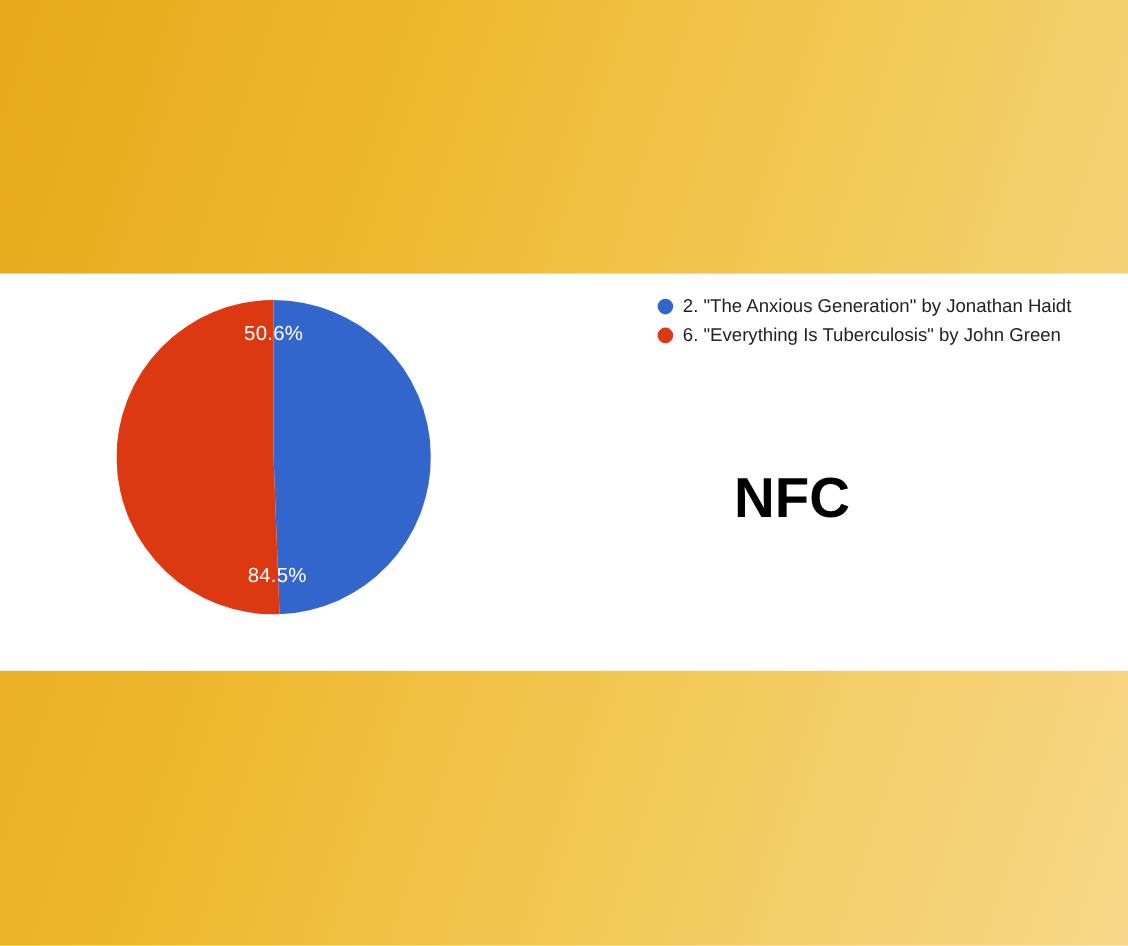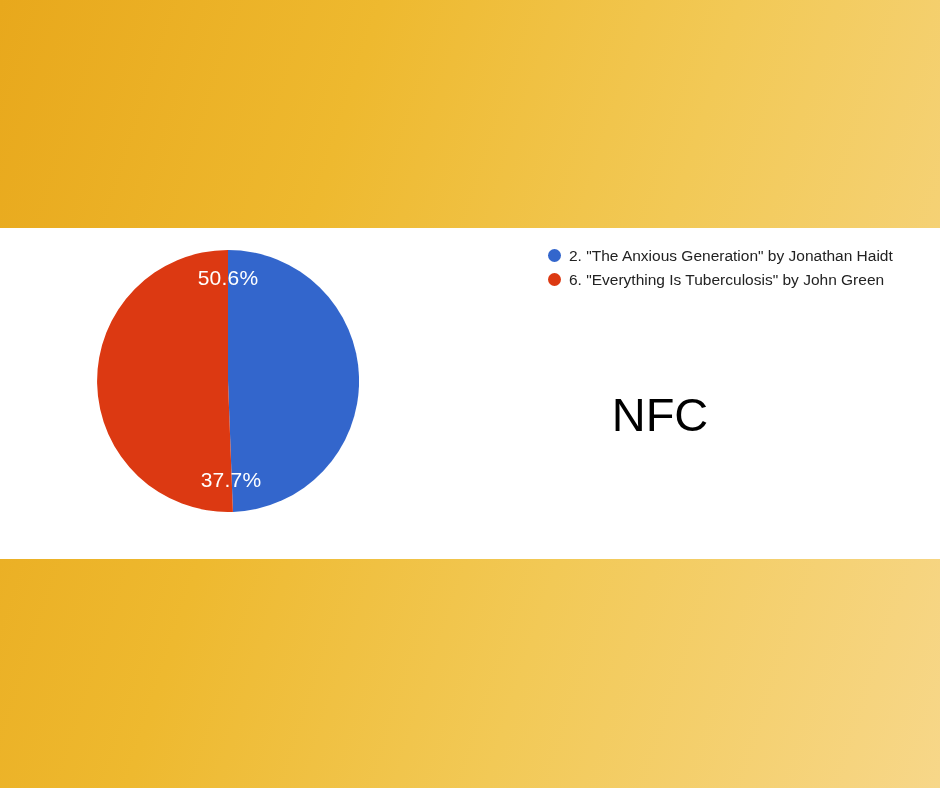--- a/index.html
+++ b/index.html
@@ -42,21 +42,21 @@
   }
   #pie-svg {
     display: block;
     width: 262px;
     height: 262px;
   }
   .slice-label {
     position: absolute;
     color: #ffffff;
     font-family: "Liberation Sans", sans-serif;
-    font-size: 21px;
+    font-size: 17px;
     letter-spacing: .2px;
     white-space: nowrap;
     transform: translate(-50%, -50%);
   }
   #label-red  { left: 131px; top: 28px; }
   #label-blue { left: 134px; top: 230px; }
 
   
   #legend {
     position: absolute;
@@ -90,40 +90,40 @@
     left: 475px;
     top: 383px;
     width: 370px;
     text-align: center;
     color: #000000;
     font-family: "Liberation Sans", sans-serif;
     font-size: 47px;
     line-height: 1.38;
     font-weight: 400;
   }
-  .title-line { display: block; }
+  .title-line { display: block; font-weight: bold; }
 </style>
 </head>
 <body>
 
 <div id="slide">
 
   <div id="white-panel"></div>
 
   <div id="pie-area">
     <svg id="pie-svg" viewBox="0 0 262 262">
 
       <path d="M 131 131 L 131.00 0.00 A 131 131 0 0 1 135.94 261.91 Z" fill="#3366cc"></path>
 
       <path d="M 131 131 L 135.94 261.91 A 131 131 0 1 1 131.00 0.00 Z" fill="#dc3912"></path>
     </svg>
 
     <span class="slice-label" id="label-red">50.6%</span>
 
-    <span class="slice-label" id="label-blue">37.7%</span>
+    <span class="slice-label" id="label-blue">84.5%</span>
   </div>
 
   <div id="legend">
 
     <div class="legend-row">
       <span class="legend-swatch" style="background:#3366cc"></span>
       <span class="legend-text">2. "The Anxious Generation" by Jonathan Haidt</span>
     </div>
 
     <div class="legend-row">

